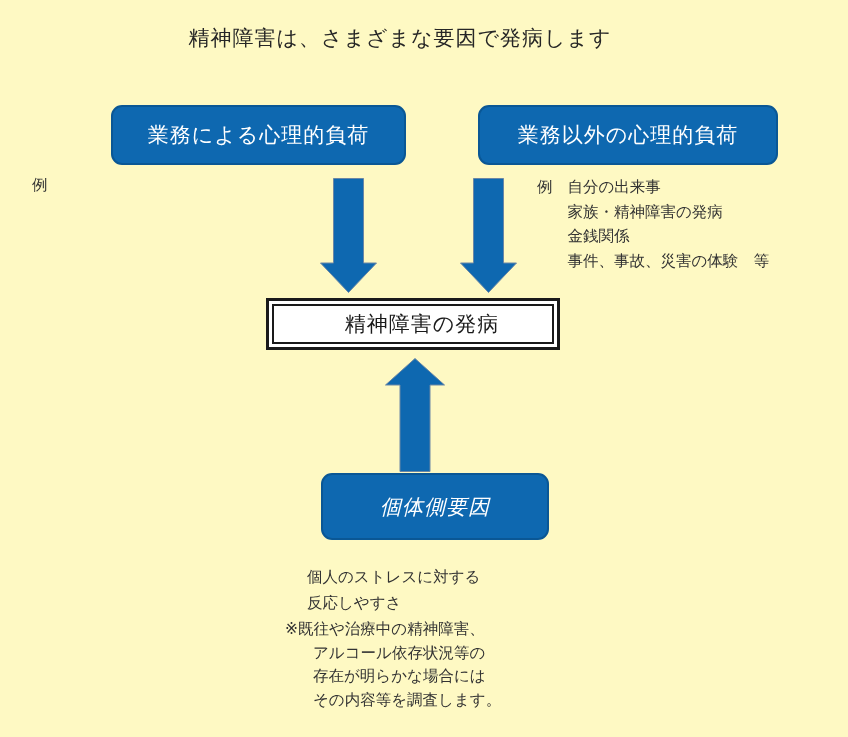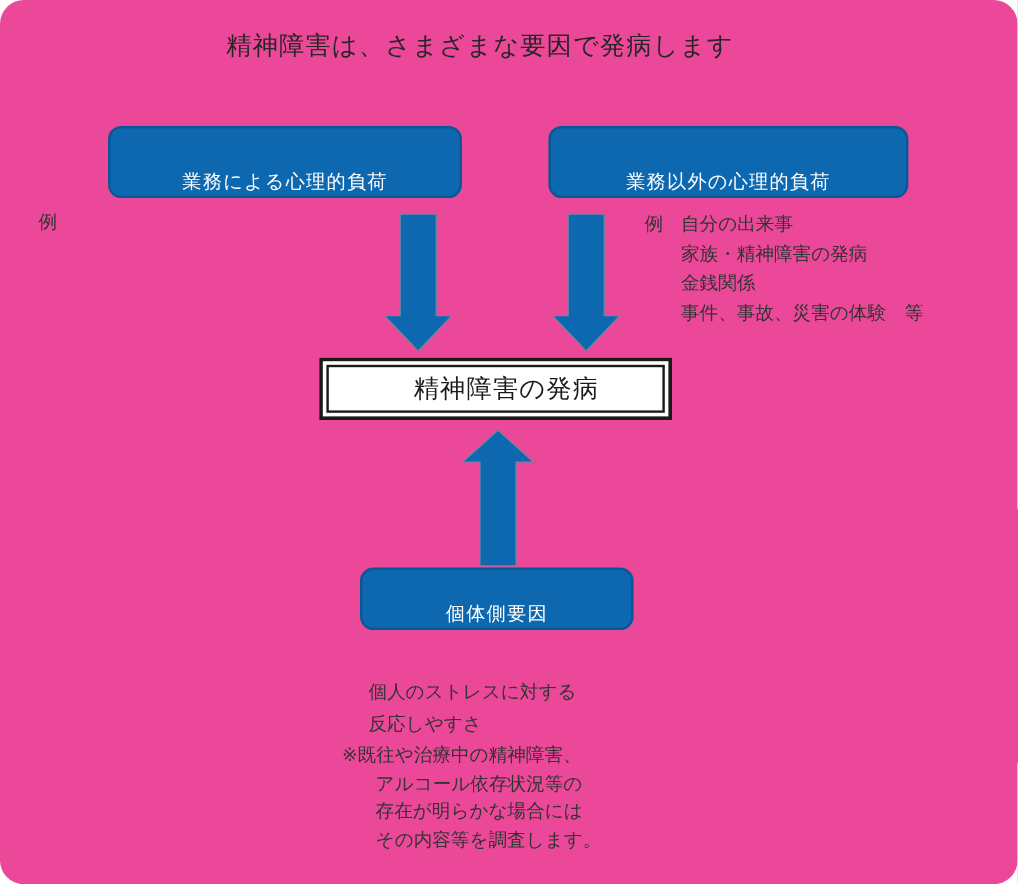--- a/index.html
+++ b/index.html
@@ -9,47 +9,47 @@
     --arrow-edge:#6b87a5;
     --frame-border:#1a1a1a;
     --text:#333333;
     --title-text:#262626;
     --box-text:#ffffff;
   }
   html,body{margin:0;padding:0;background:#ffffff;}
   .canvas{
     position:relative;
     width:848px;height:737px;
-    background:#ec4899;
+    background:#fef9c3;
     font-family:"DejaVu Sans","Liberation Sans",sans-serif;
     color:var(--text);
     overflow:hidden;
-    border-radius:20px;
   }
   .abs{position:absolute;}
   .title{
     left:0;top:24px;width:800px;
     text-align:center;
     font-size:21px;
     color:var(--title-text);
     letter-spacing:1px;
   }
   .blue-box{
     background:var(--box-fill);
     border:2px solid var(--box-border);
     border-radius:11px;
     color:var(--box-text);
-    display:flex;align-items:flex-end;justify-content:center;
-    font-size:16px;
+    display:flex;align-items:center;justify-content:center;
+    font-size:21px;
     letter-spacing:1px;
     box-sizing:border-box;
+    margin-left:21px;
   }
   .box-work{left:90px;top:105px;width:295px;height:60px;}
   .box-nonwork{left:457px;top:105px;width:300px;height:60px;}
-  .box-individual{left:300px;top:473px;width:228px;height:52px;}
+  .box-individual{left:300px;top:473px;width:228px;height:67px;font-style:italic;}
   .example{
     display:flex;
     font-size:15.5px;
     line-height:24.6px;
     color:var(--text);
     white-space:nowrap;
   }
   .example .prefix{margin-right:15px;}
   .example-work{left:32px;top:173px;}
   .example-nonwork{left:537px;top:175px;}

